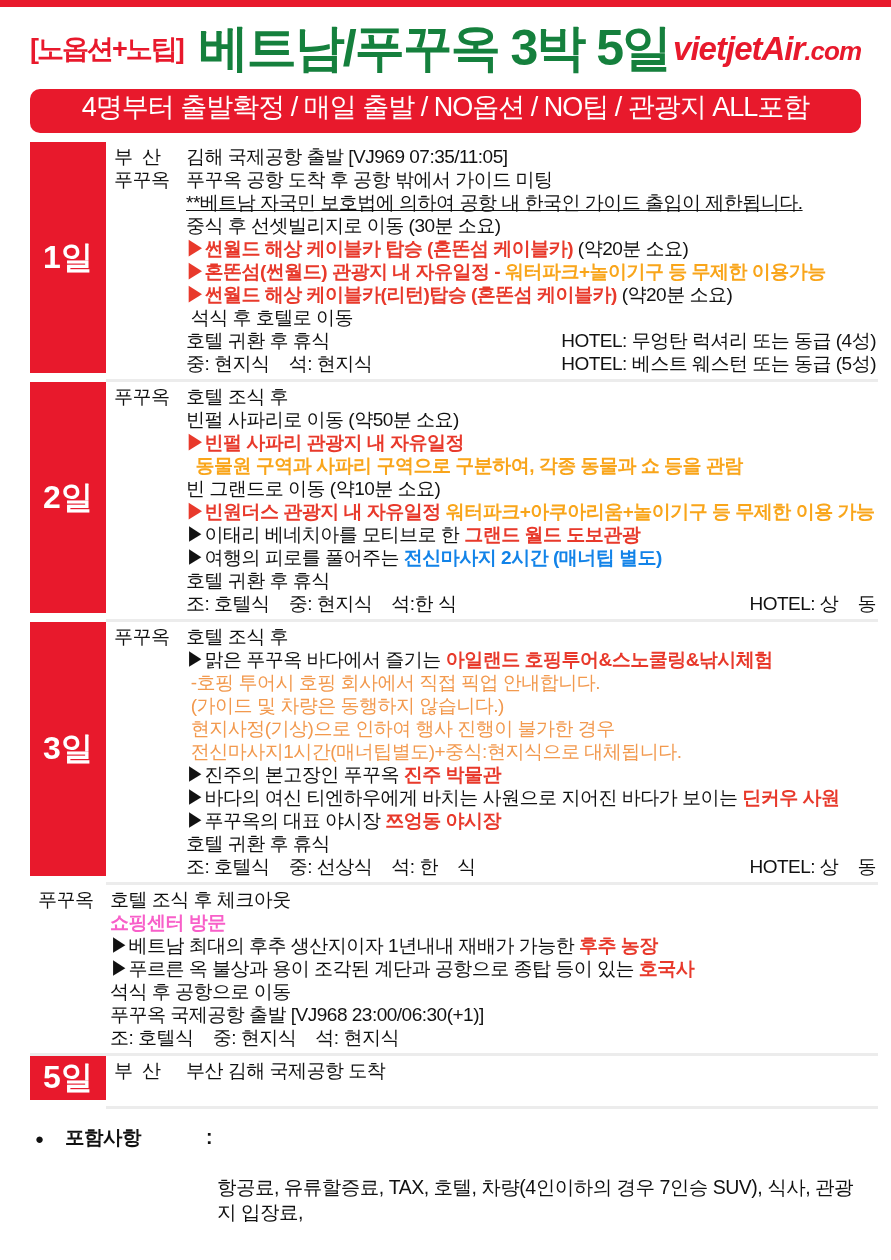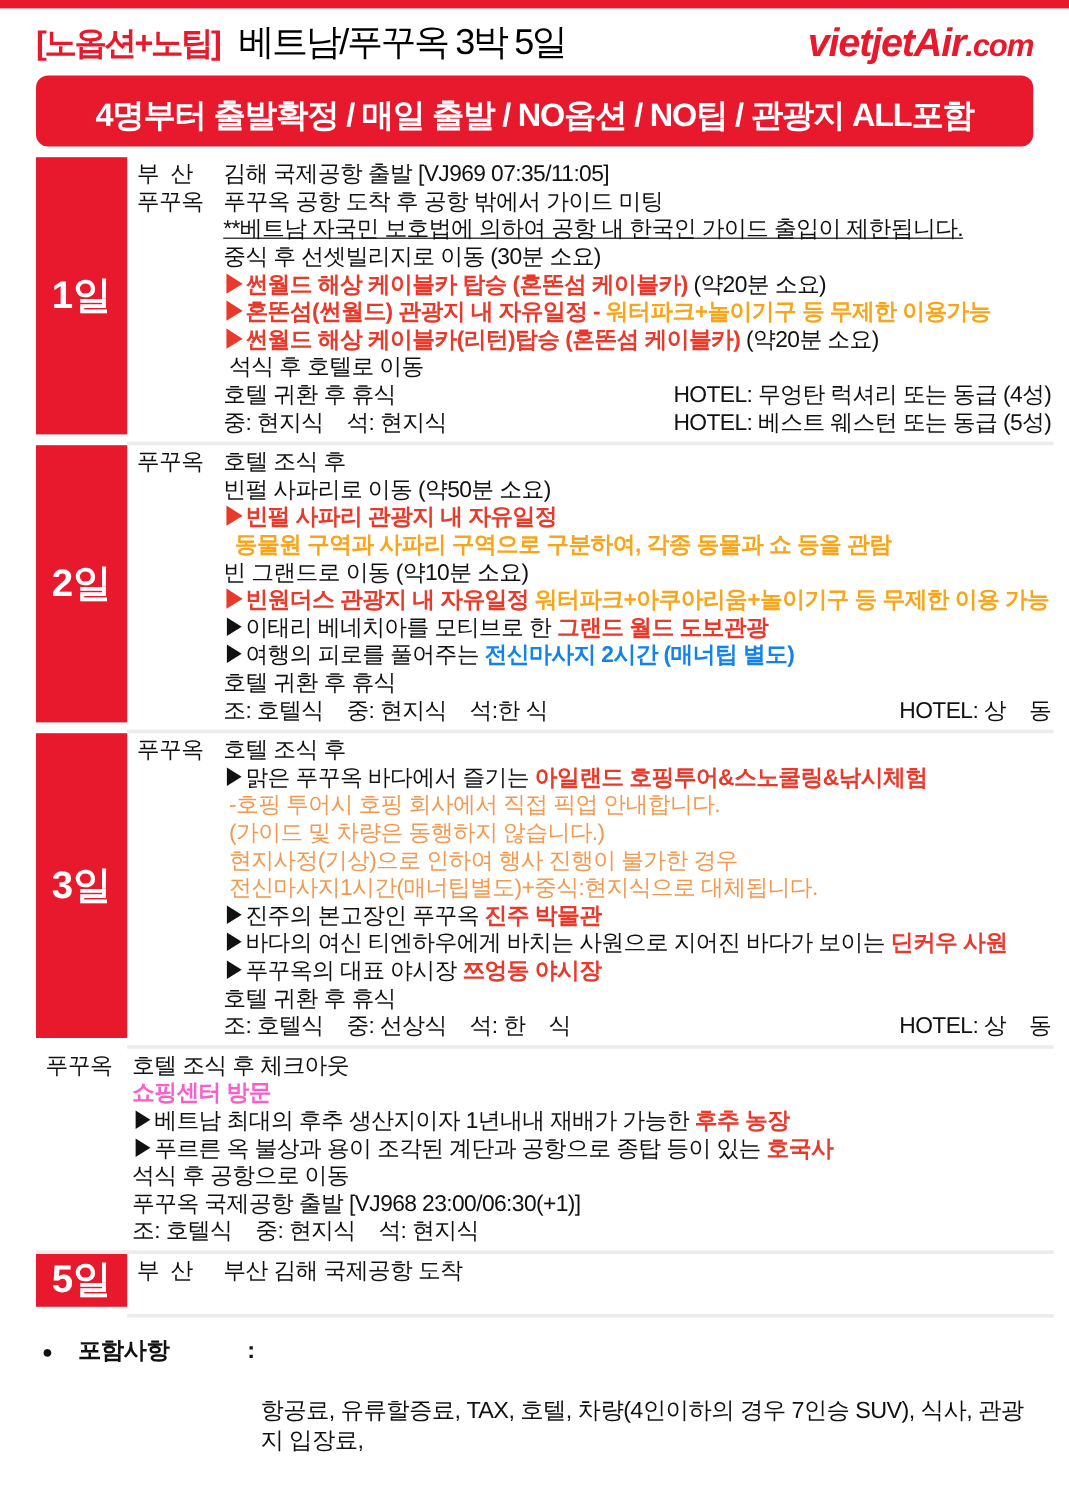--- a/index.html
+++ b/index.html
@@ -9,31 +9,31 @@
     font-family:"Liberation Sans", sans-serif;
     color:#111;
     overflow:hidden;
     position:relative;
   }
   .top-strip { height:7px; background:var(--brand-red,#E8192C); }
 
   
   .header { display:flex; align-items:center; padding:8px 30px 4px 30px; }
   .title-bracket { color:var(--brand-red,#E8192C); font-weight:bold; font-size:27px; letter-spacing:-2px; }
-  .title-main { margin-left:16px; color:#000000; font-weight:normal; font-size:30px; letter-spacing:-2px; }
+  .title-main { margin-left:16px; color:#15803d; font-weight:bold; font-size:50px; letter-spacing:-2px; }
   .logo { margin-left:auto; color:var(--brand-red,#E8192C); font-style:italic; font-weight:bold; font-size:33px; letter-spacing:-1px; white-space:nowrap; }
   .logo .logo-com { font-size:26px; }
 
   
   .banner {
     margin:3px 30px 9px 30px;
     background:var(--brand-red,#E8192C);
     border-radius:10px;
-    color:#fff; font-weight:bold; font-size:27px; letter-spacing:-1px;
-    text-align:center; padding:15px 0 8px 0;
+    color:#fff; font-weight:normal; font-size:27px; letter-spacing:-1px;
+    text-align:center; padding:0 0 8px 0;
   }
 
   
   .itinerary { padding:0 13px 0 30px; }
   .day-row { display:flex; align-items:stretch; }
   .day-label {
     flex:0 0 76px; width:76px;
     background:var(--brand-red,#E8192C);
     color:#fff; font-weight:bold; font-size:32px;
     display:flex; align-items:center; justify-content:center;

